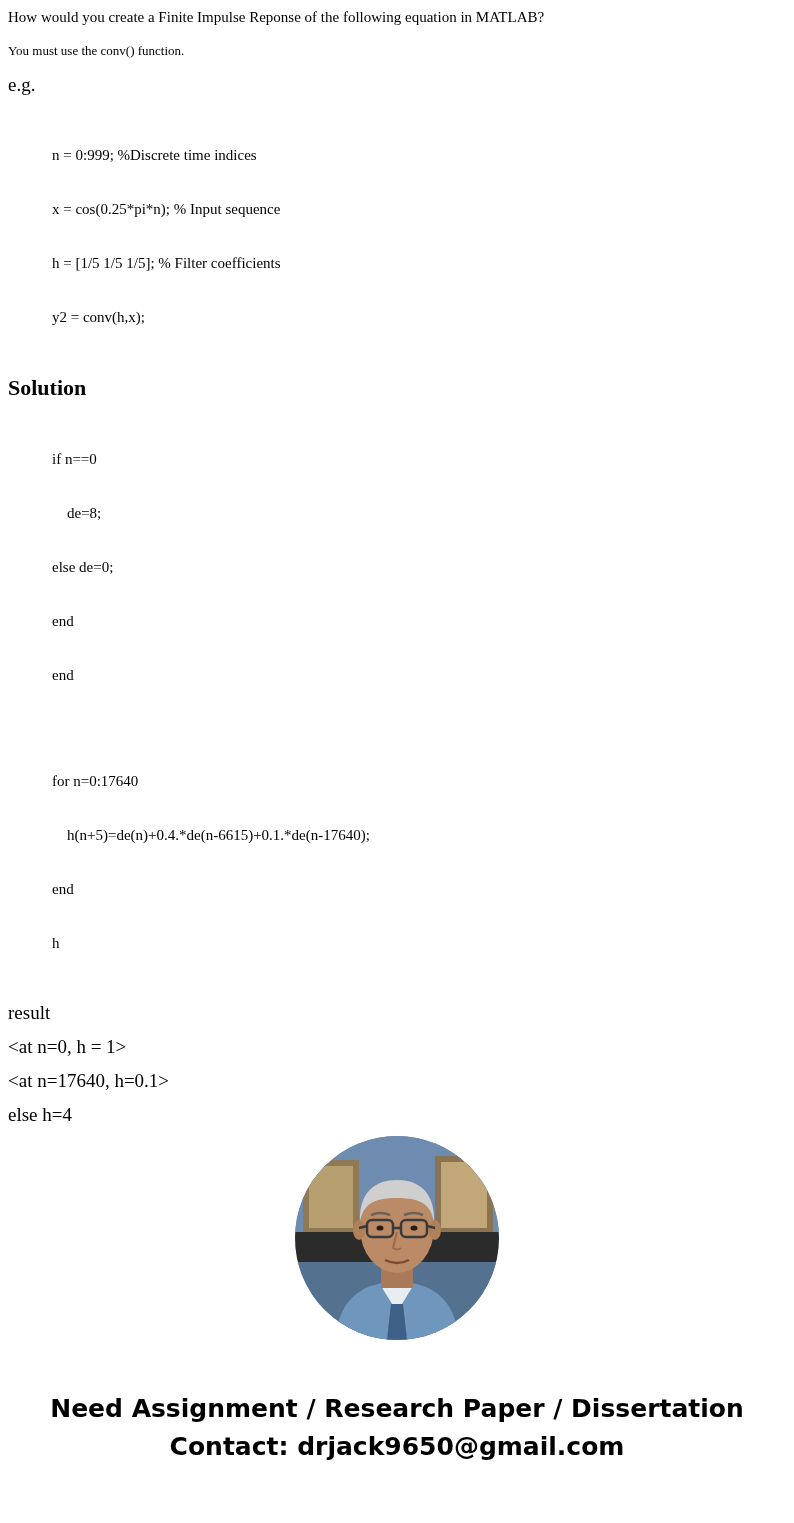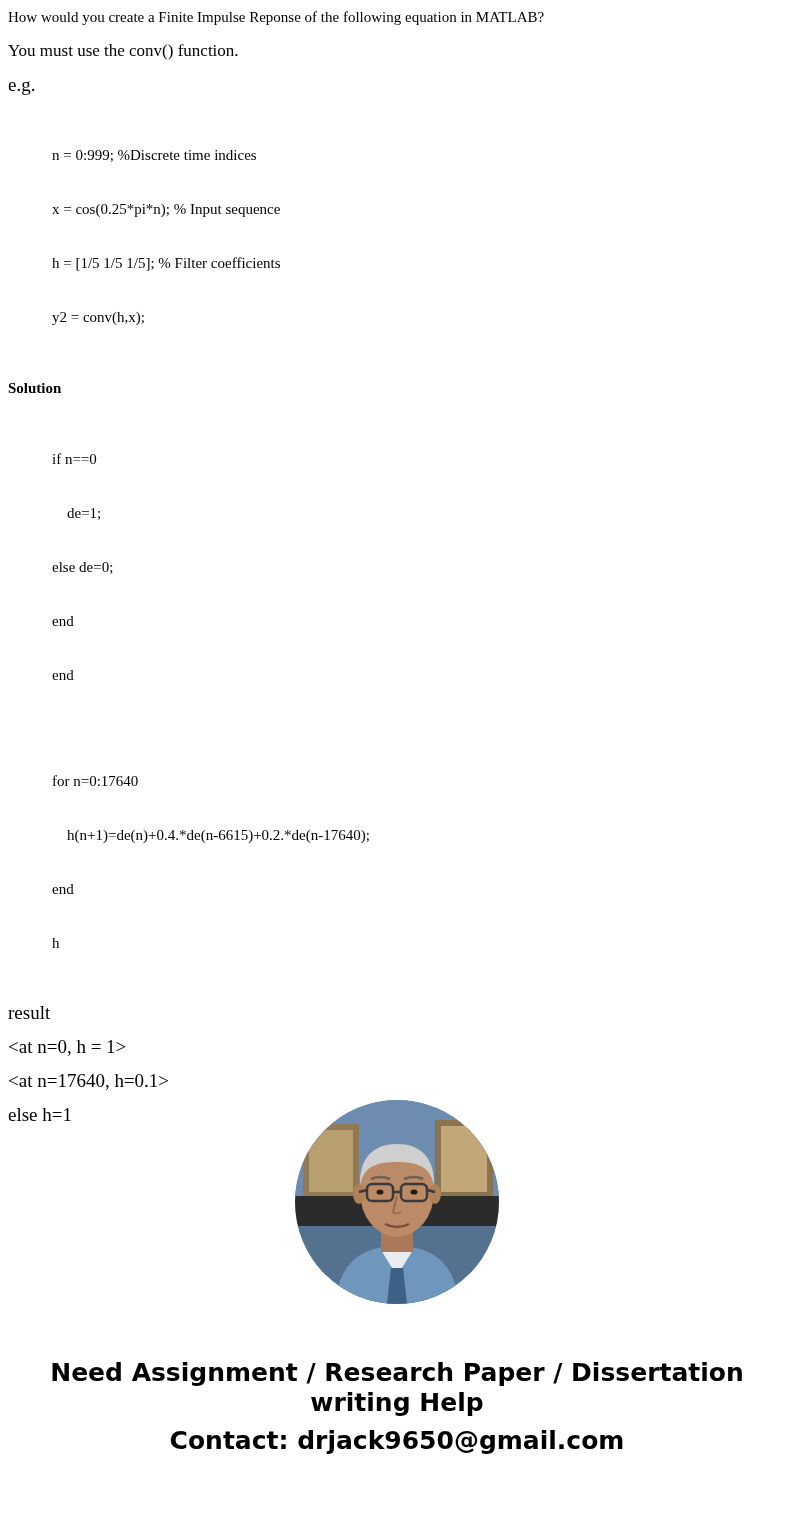--- a/index.html
+++ b/index.html
@@ -20,21 +20,21 @@
     box-sizing: border-box;
     padding: 8px 24px 0 8px;
     position: relative;
   }
   .qline {
     font-size: 15px;
     line-height: 18px;
     margin: 0 0 16px 0;
   }
   .plain {
-    font-size: 17px;
+    font-size: 13px;
     line-height: 18px;
     margin: 0 0 16px 0;
   }
   .eg {
     font-size: 19px;
     line-height: 18px;
     margin: 0 0 16px 0;
   }
   .codeblock {
     font-size: 15px;
@@ -42,34 +42,34 @@
     margin: 0 0 16px 0;
     white-space: pre-wrap;
   }
   .codeline {
     font-size: 15px;
     line-height: 18px;
     white-space: pre;
     margin-left: 44px;
   }
   h2.solution {
-    font-size: 15px;
+    font-size: 22px;
     line-height: 20px;
     font-weight: bold;
     margin: 0 0 16px 0;
   }
   .resultline {
     font-size: 19px;
     line-height: 18px;
     margin: 0 0 16px 0;
   }
   .footer-wrap {
     position: absolute;
     left: 0;
-    top: 1100px;
+    top: 1136px;
     width: 794px;
     text-align: center;
   }
   .avatar {
     width: 204px;
     height: 204px;
     border-radius: 50%;
     margin: 0 auto;
     overflow: hidden;
     position: relative;
@@ -110,38 +110,38 @@
     <div class="codeline">n = 0:999; %Discrete time indices</div>
     <div class="codeline">x = cos(0.25*pi*n); % Input sequence</div>
     <div class="codeline">h = [1/5 1/5 1/5]; % Filter coefficients</div>
     <div class="codeline">y2 = conv(h,x);</div>
   </div>
 
   <h2 class="solution">Solution</h2>
 
   <div class="codeblock">
     <div class="codeline">if n==0</div>
-    <div class="codeline">    de=1;</div>
+    <div class="codeline">    de=8;</div>
     <div class="codeline">else de=0;</div>
     <div class="codeline">end</div>
     <div class="codeline">end</div>
   </div>
 
   <div class="codeblock">
     <div class="codeline">for n=0:17640</div>
-    <div class="codeline">    h(n+1)=de(n)+0.4.*de(n-6615)+0.2.*de(n-17640);</div>
+    <div class="codeline">    h(n+5)=de(n)+0.4.*de(n-6615)+0.1.*de(n-17640);</div>
     <div class="codeline">end</div>
     <div class="codeline">h</div>
   </div>
 
   <div class="resultline">result</div>
 
   <div class="resultline">&lt;at n=0, h = 1&gt;</div>
   <div class="resultline">&lt;at n=17640, h=0.1&gt;</div>
-  <div class="resultline">else h=1</div>
+  <div class="resultline">else h=4</div>
 
   <div class="footer-wrap">
 
     <div class="avatar">
       <svg width="204" height="204" viewBox="0 0 204 204">
         <defs>
           <clipPath id="circleClip">
             <circle cx="102" cy="102" r="102"></circle>
           </clipPath>
         </defs>
@@ -186,19 +186,18 @@
 
           <path d="M102 96 L98 112 Q102 115 106 112" stroke="#9c6b49" stroke-width="2" fill="none"></path>
 
           <path d="M90 124 Q102 130 114 124" stroke="#7d4a36" stroke-width="2.5" fill="none"></path>
         </g>
       </svg>
     </div>
 
     <div class="footer-text">
       <span class="line1">Need Assignment / Research Paper / Dissertation</span>
-      <span class="line2">writing Help</span>
       <span class="line3">Contact: drjack9650@gmail.com</span>
     </div>
 
   </div>
 
 </div>
 
 </body></html>

